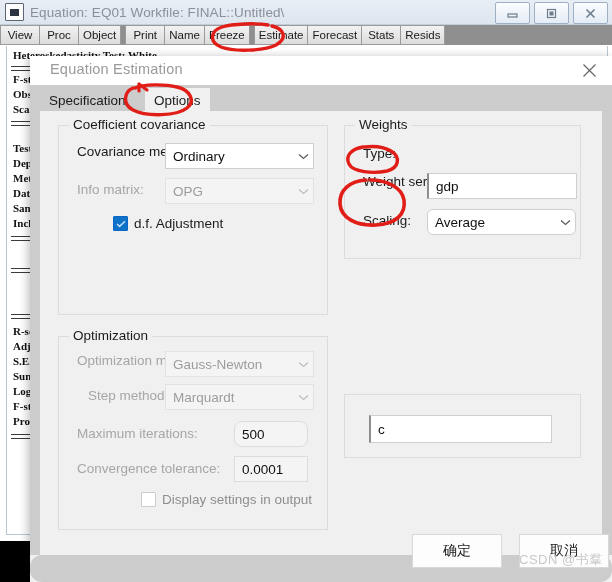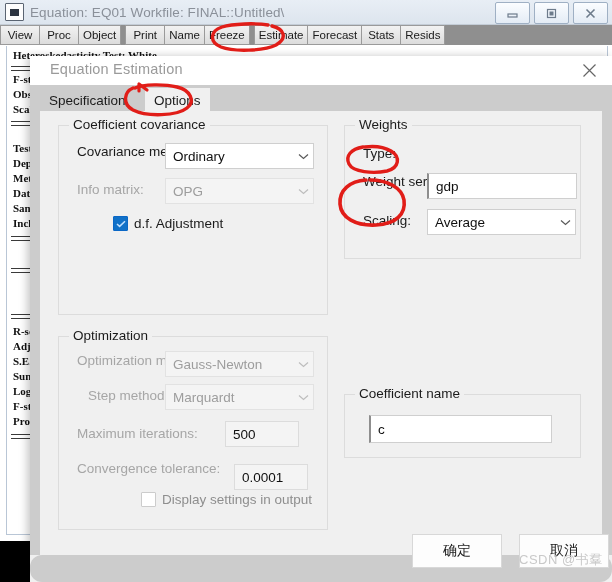--- a/index.html
+++ b/index.html
@@ -309,21 +309,21 @@
         <div class="group-legend">Weights</div>
 
         <div class="fld-label" style="left:18px;top:20px;">Type:</div>
 
         <div class="fld-label" style="left:18px;top:48px;width:62px;">Weight series:</div>
         <div class="textbox withcaret" style="left:82px;top:47px;width:147px;">
           <span class="val">gdp</span>
         </div>
 
         <div class="fld-label" style="left:18px;top:87px;">Scaling:</div>
-        <div class="combo" style="left:82px;top:83px;width:147px;">
+        <div class="combo" style="left:82px;top:83px;width:147px;border-radius:6px;">
           <span class="val">Average</span>
           <span class="caret">
             <svg width="11" height="7" viewBox="0 0 11 7">
                 <path d="M1 1.5 L5.5 5.5 L10 1.5" fill="none" stroke="currentColor" stroke-width="1.2"></path>
               </svg>
           </span>
         </div>
       </div>
 
       <div class="group" style="left:18px;top:225px;width:268px;height:192px;">
@@ -343,37 +343,36 @@
         <div class="combo dim" style="left:106px;top:47px;width:147px;">
           <span class="val">Marquardt</span>
           <span class="caret">
             <svg width="11" height="7" viewBox="0 0 11 7">
                 <path d="M1 1.5 L5.5 5.5 L10 1.5" fill="none" stroke="currentColor" stroke-width="1.2"></path>
               </svg>
           </span>
         </div>
 
         <div class="fld-label dim" style="left:18px;top:89px;">Maximum iterations:</div>
-        <div class="textbox dim" style="left:166px;top:84px;width:72px;">
+        <div class="textbox dim" style="left:175px;top:84px;width:72px;border-radius:8px;">
           <span class="val">500</span>
         </div>
 
         <div class="fld-label dim" style="left:18px;top:124px;">Convergence tolerance:</div>
-        <div class="textbox dim" style="left:175px;top:127px;width:72px;">
+        <div class="textbox dim" style="left:175px;top:119px;width:72px;">
           <span class="val">0.0001</span>
         </div>
 
         <div class="chk" style="left:82px;top:155px;">
           <span class="box off"></span>
           <span class="cap dim">Display settings in output</span>
         </div>
       </div>
 
       <div class="group" style="left:304px;top:283px;width:235px;height:62px;">
-        <div class="group-legend">Coefficient name</div>
         <div class="textbox withcaret" style="left:24px;top:20px;width:180px;height:26px;">
           <span class="val">c</span>
         </div>
       </div>
 
     </div>
   </div>
 
   <div class="dlg-footer">
     <div class="dlg-btn" id="btn-ok">确定</div>

